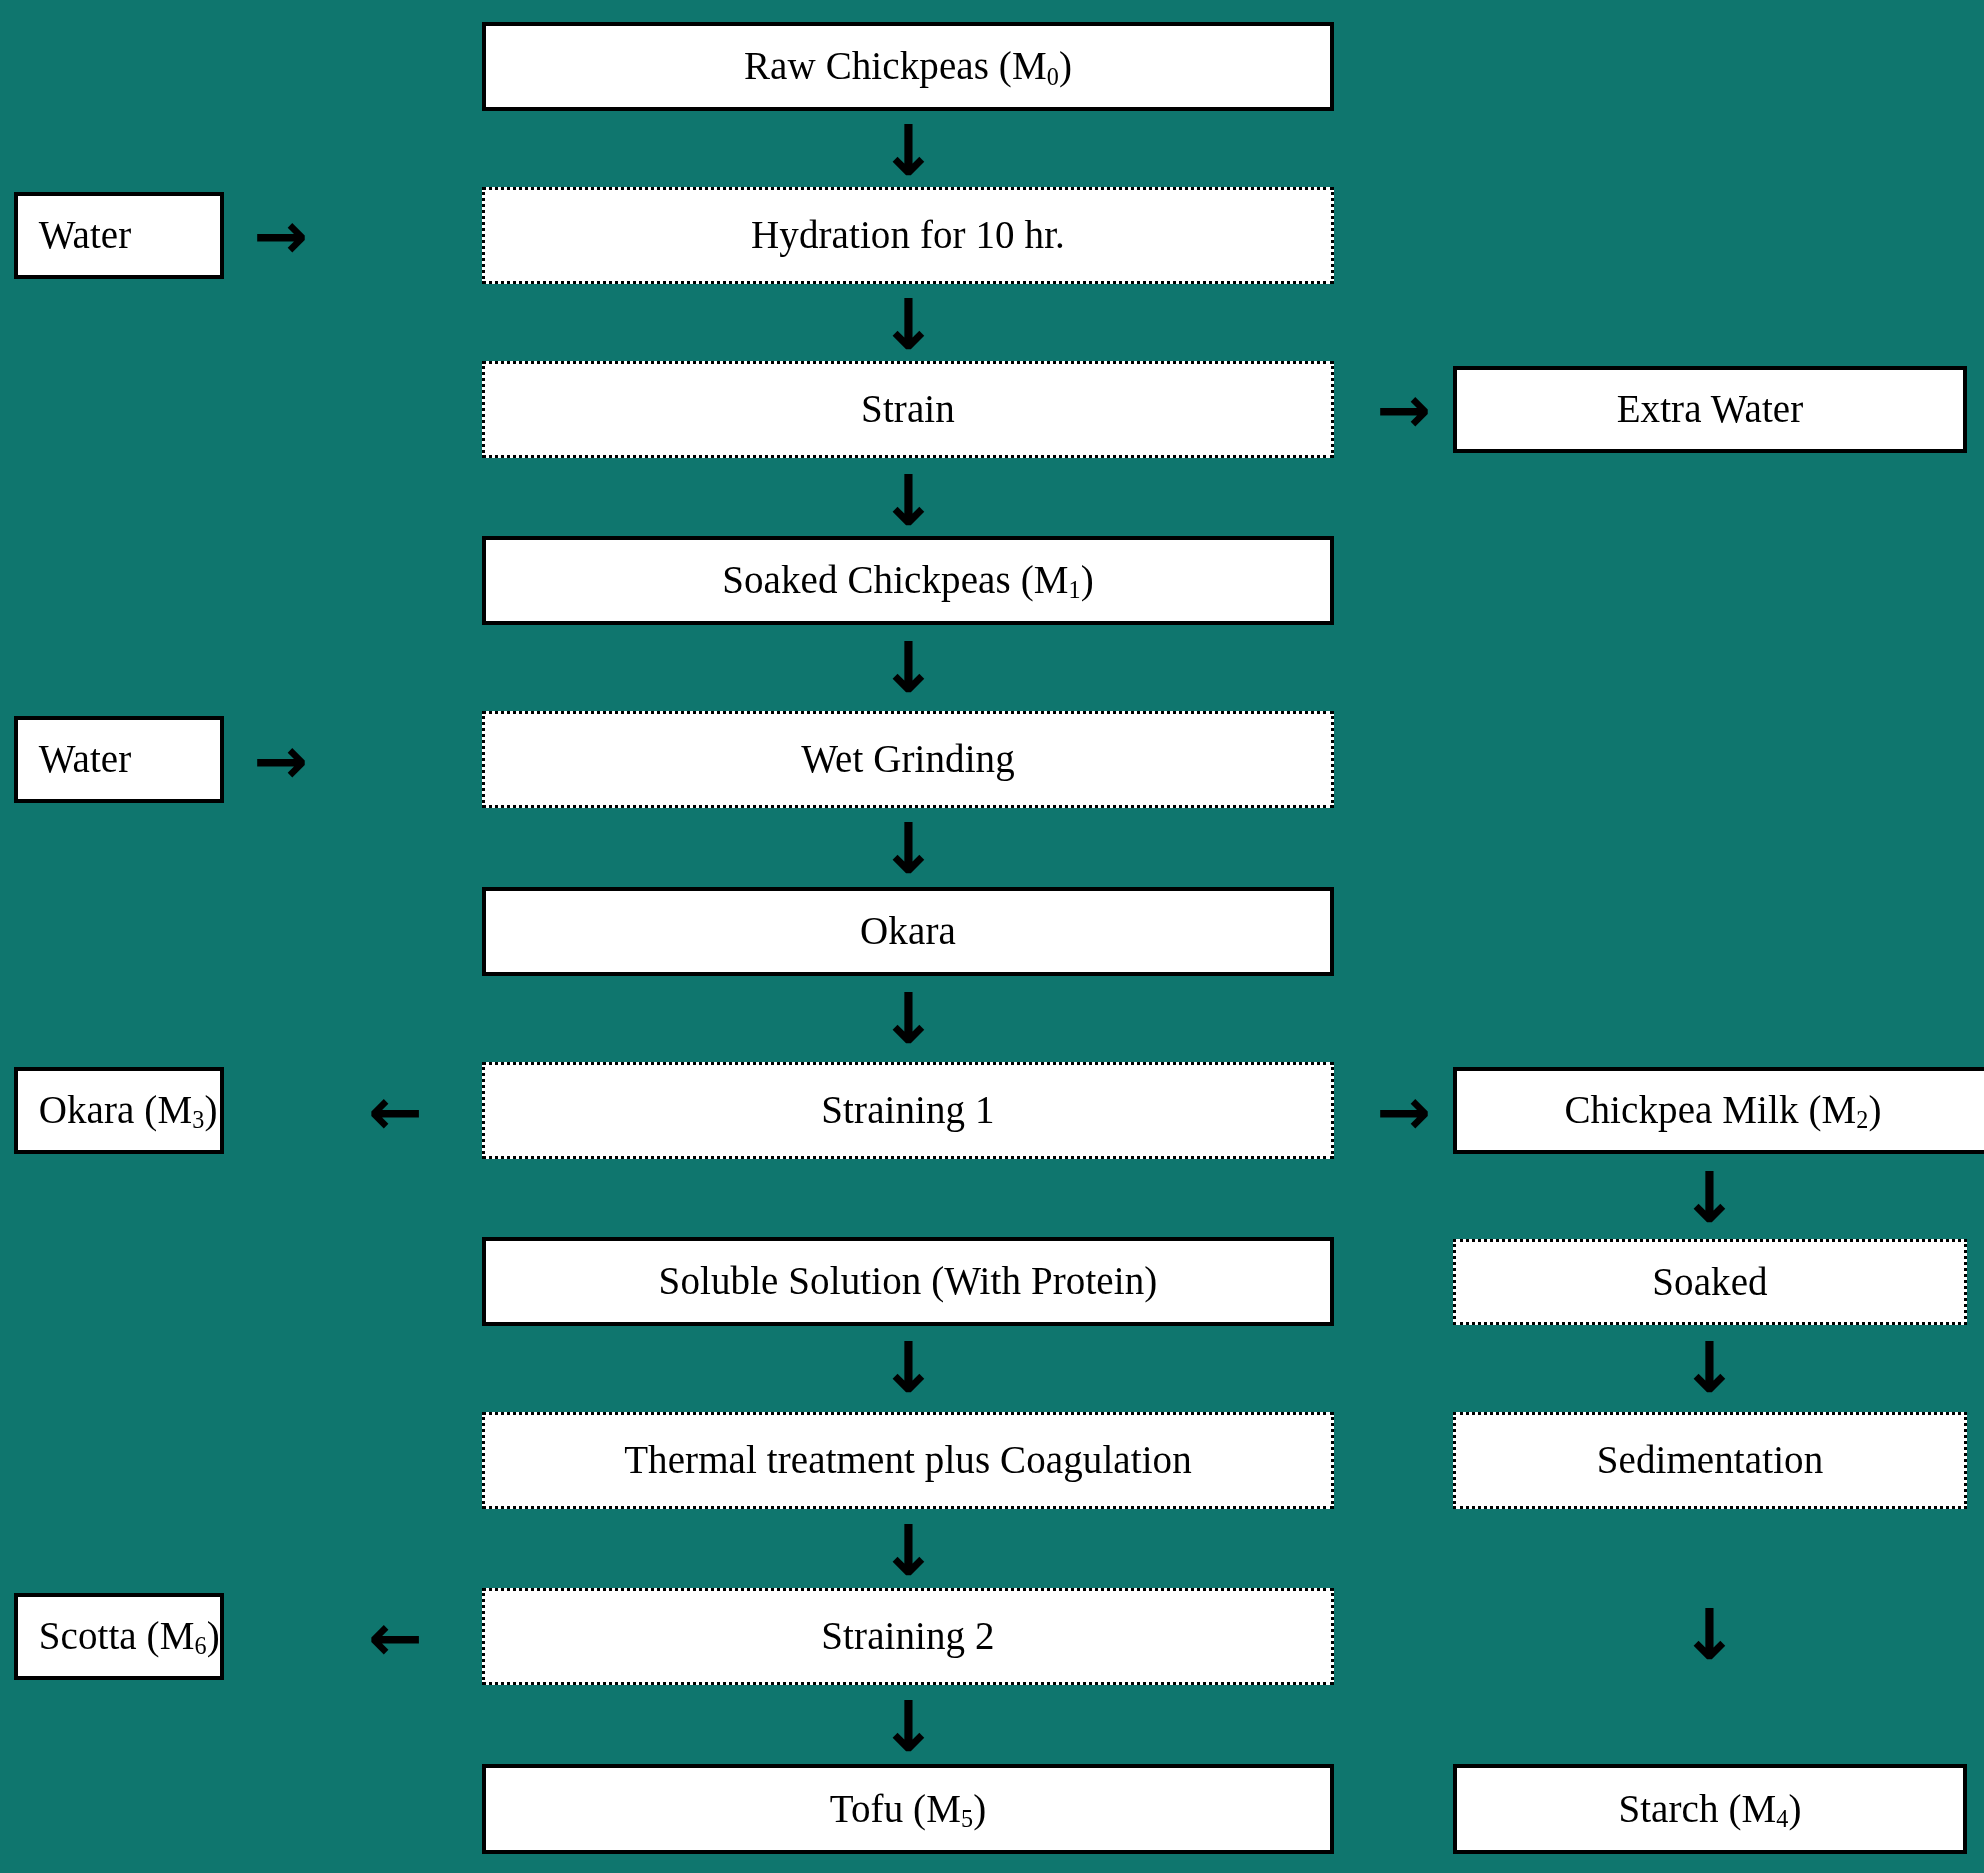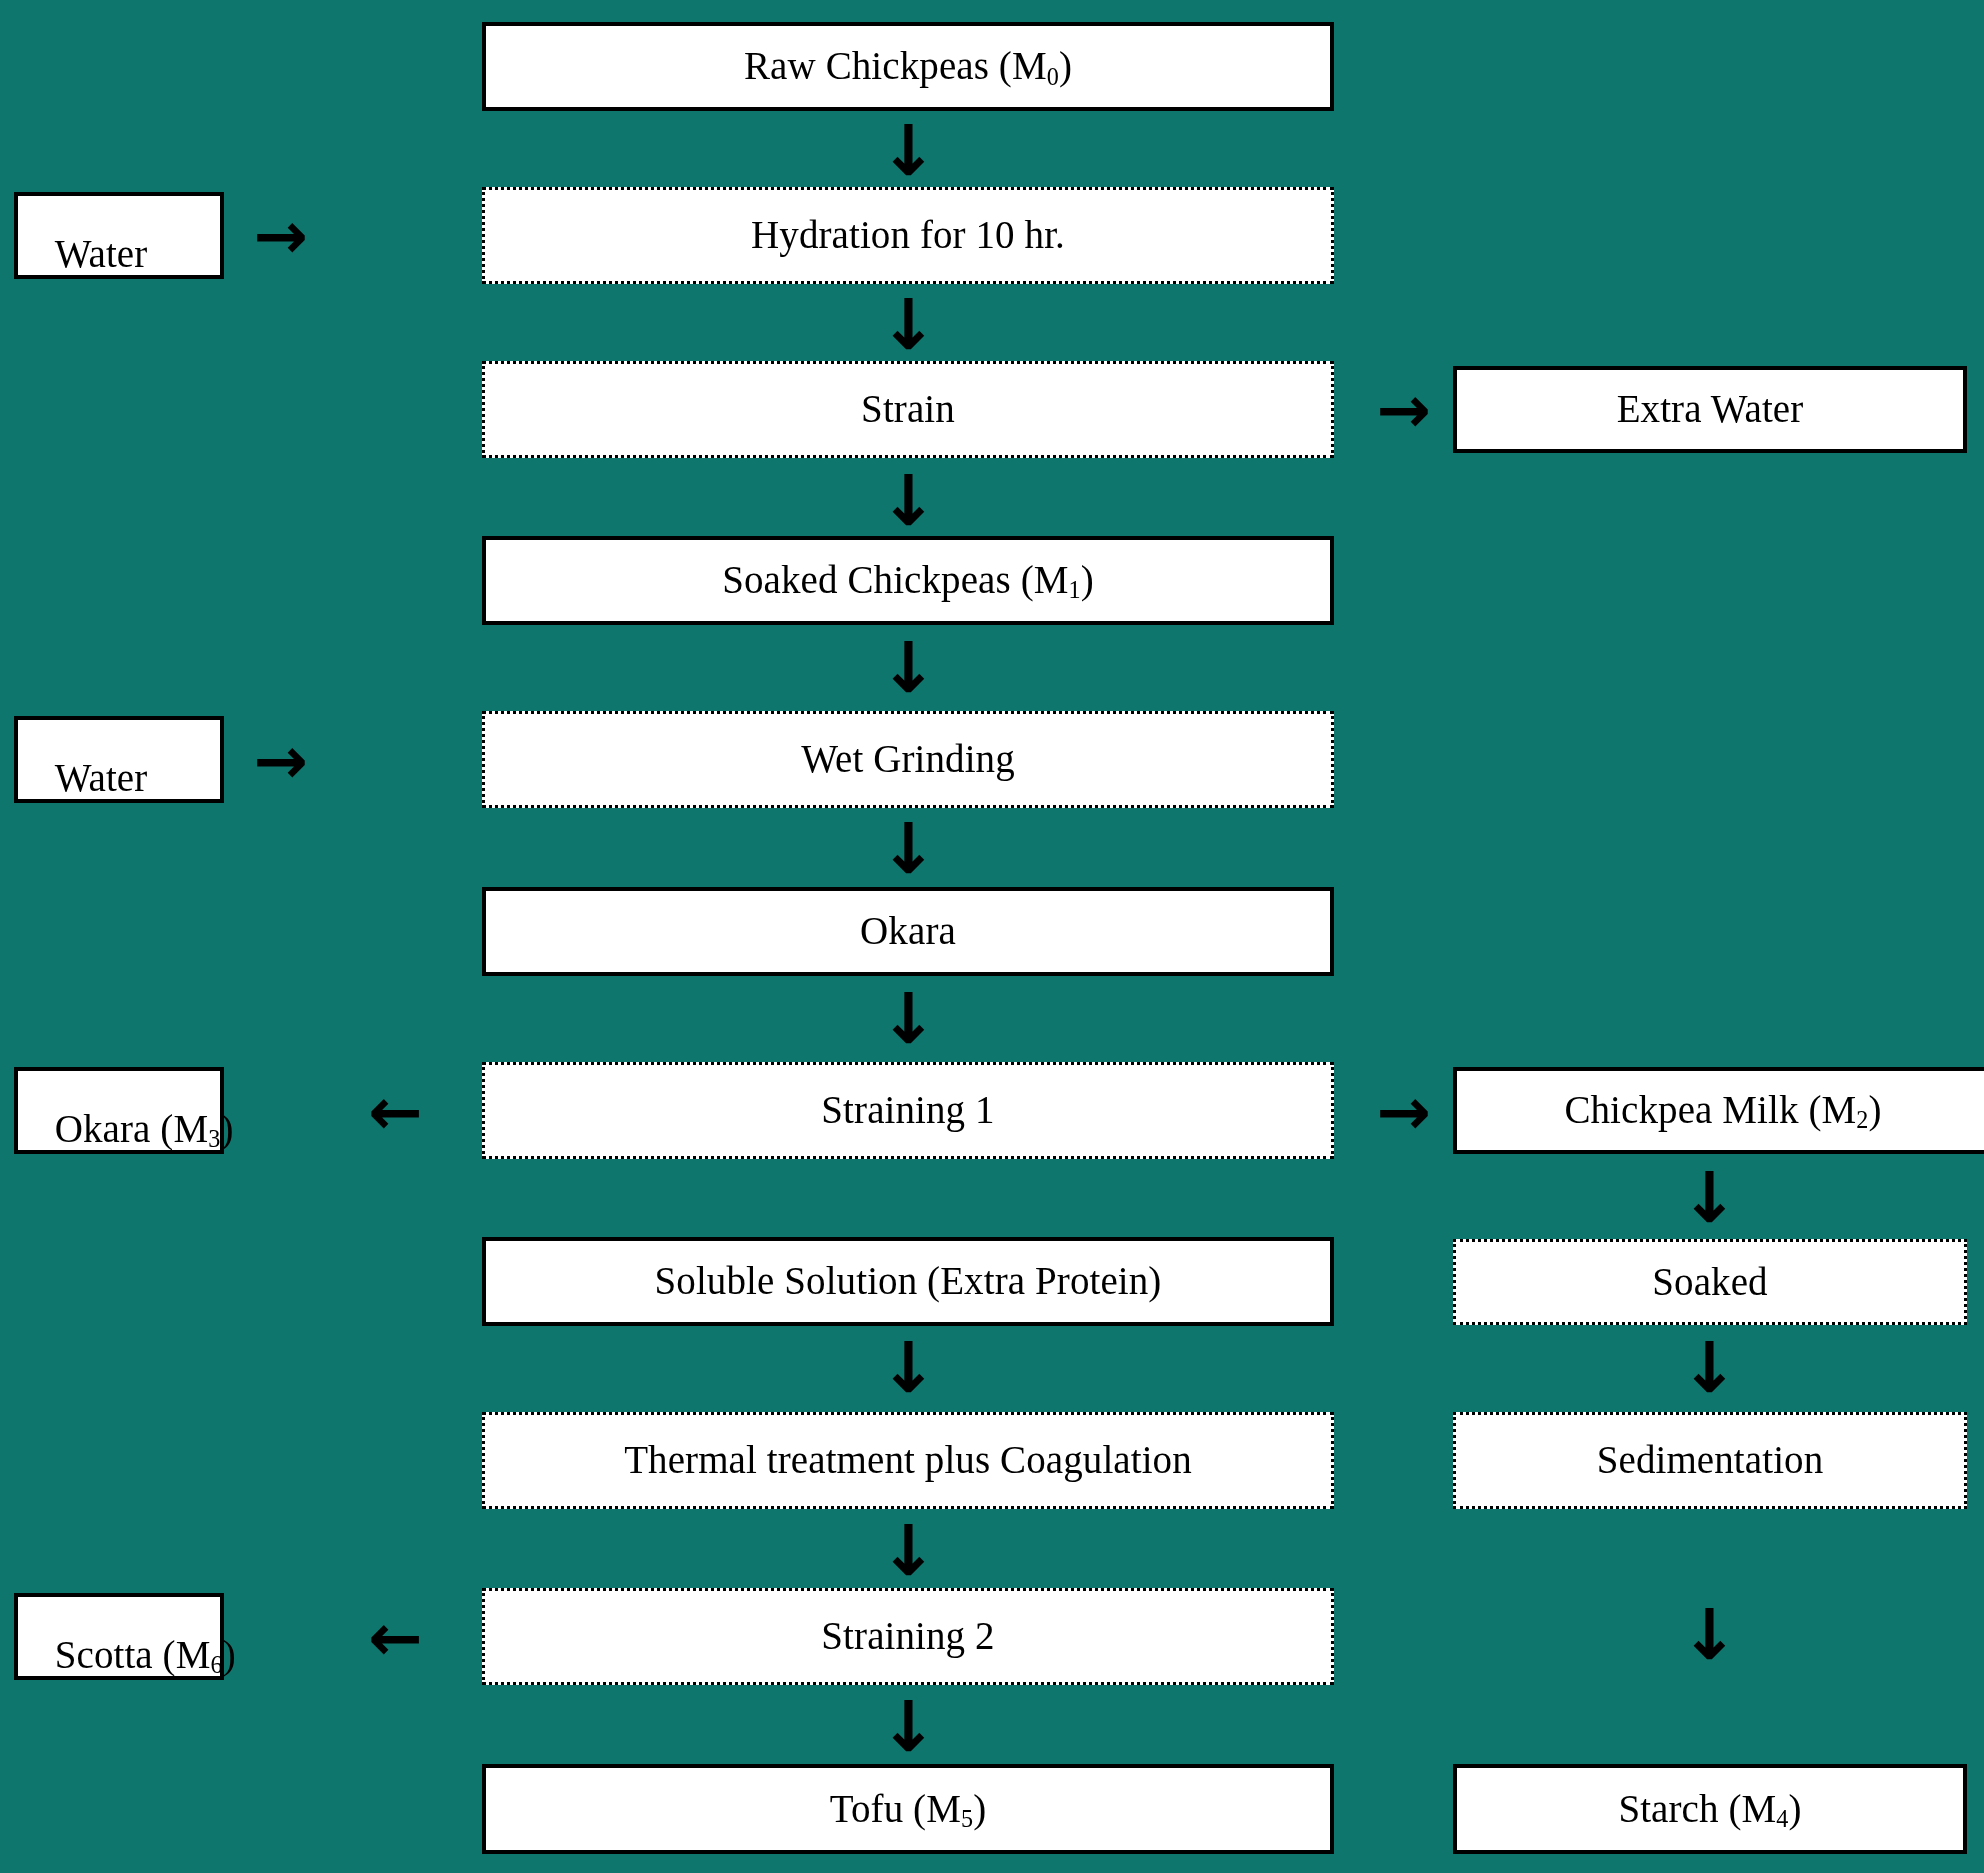--- a/index.html
+++ b/index.html
@@ -30,22 +30,21 @@
     white-space: nowrap;
   }
   .node.solid {
     border: 4.4px solid #000000;
   }
   .node.dotted {
     border: 3.7px dotted #000000;
   }
   .node.left-align {
     justify-content: flex-start;
-    padding-left: 37px;
-    align-items: flex-end;
+    padding-left: 21px;
   }
   .node .label {
     display: inline-block;
   }
   .node .label sub {
     font-size: 0.62em;
     vertical-align: baseline;
     position: relative;
     top: 0.22em;
     line-height: 1;
@@ -109,21 +108,21 @@
     <span class="label">Okara</span>
   </div>
 
   <div class="arrow down" style="left:862px; top:986px; width:93px; height:65px;">↓</div>
 
   <div class="node dotted" style="left:482px; top:1062px; width:852px; height:97px;">
     <span class="label">Straining 1</span>
   </div>
 
   <div class="node solid" style="left:482px; top:1237px; width:852px; height:89px;">
-    <span class="label">Soluble Solution (Extra Protein)</span>
+    <span class="label">Soluble Solution (With Protein)</span>
   </div>
 
   <div class="arrow down" style="left:862px; top:1335px; width:93px; height:65px;">↓</div>
 
   <div class="node dotted" style="left:482px; top:1412px; width:852px; height:97px;">
     <span class="label">Thermal treatment plus Coagulation</span>
   </div>
 
   <div class="arrow down" style="left:862px; top:1518px; width:93px; height:65px;">↓</div>
 

